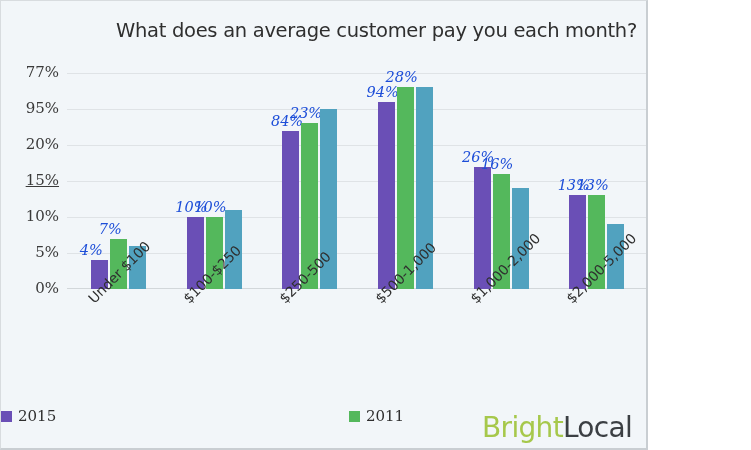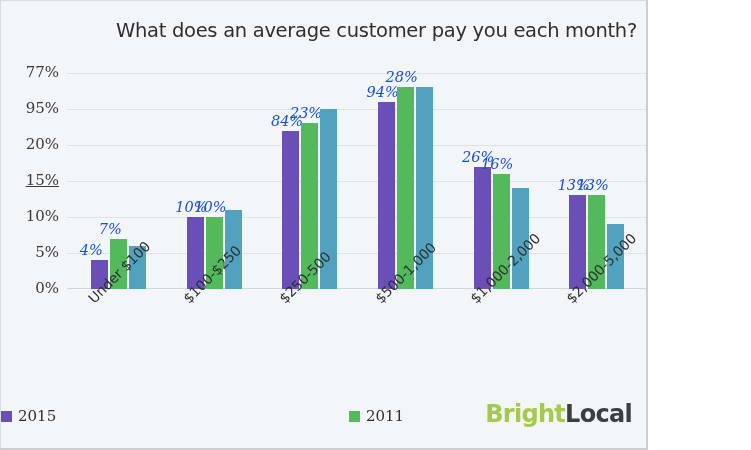--- a/index.html
+++ b/index.html
@@ -113,24 +113,24 @@
   .legend-swatch { width: 11px; height: 11px; display: inline-block; }
   .legend-text {
     font-family: "DejaVu Serif", serif;
     font-size: 15px;
     color: #2f2f2f;
   }
 
   
   .logo {
     position: absolute;
-    right: 14px; bottom: 20px;
+    right: 14px; bottom: 4px;
     font-family: "DejaVu Sans", sans-serif;
-    font-size: 24px;
-    font-weight: 700;
+    font-size: 28px;
+    font-weight: 400;
     letter-spacing: -0.7px;
     white-space: nowrap;
   }
   .logo-bright { color: #a6c84b; }
   .logo-local  { color: #3b3f43; }
 </style>
 </head>
 <body>
 
 <div class="chart-card">

